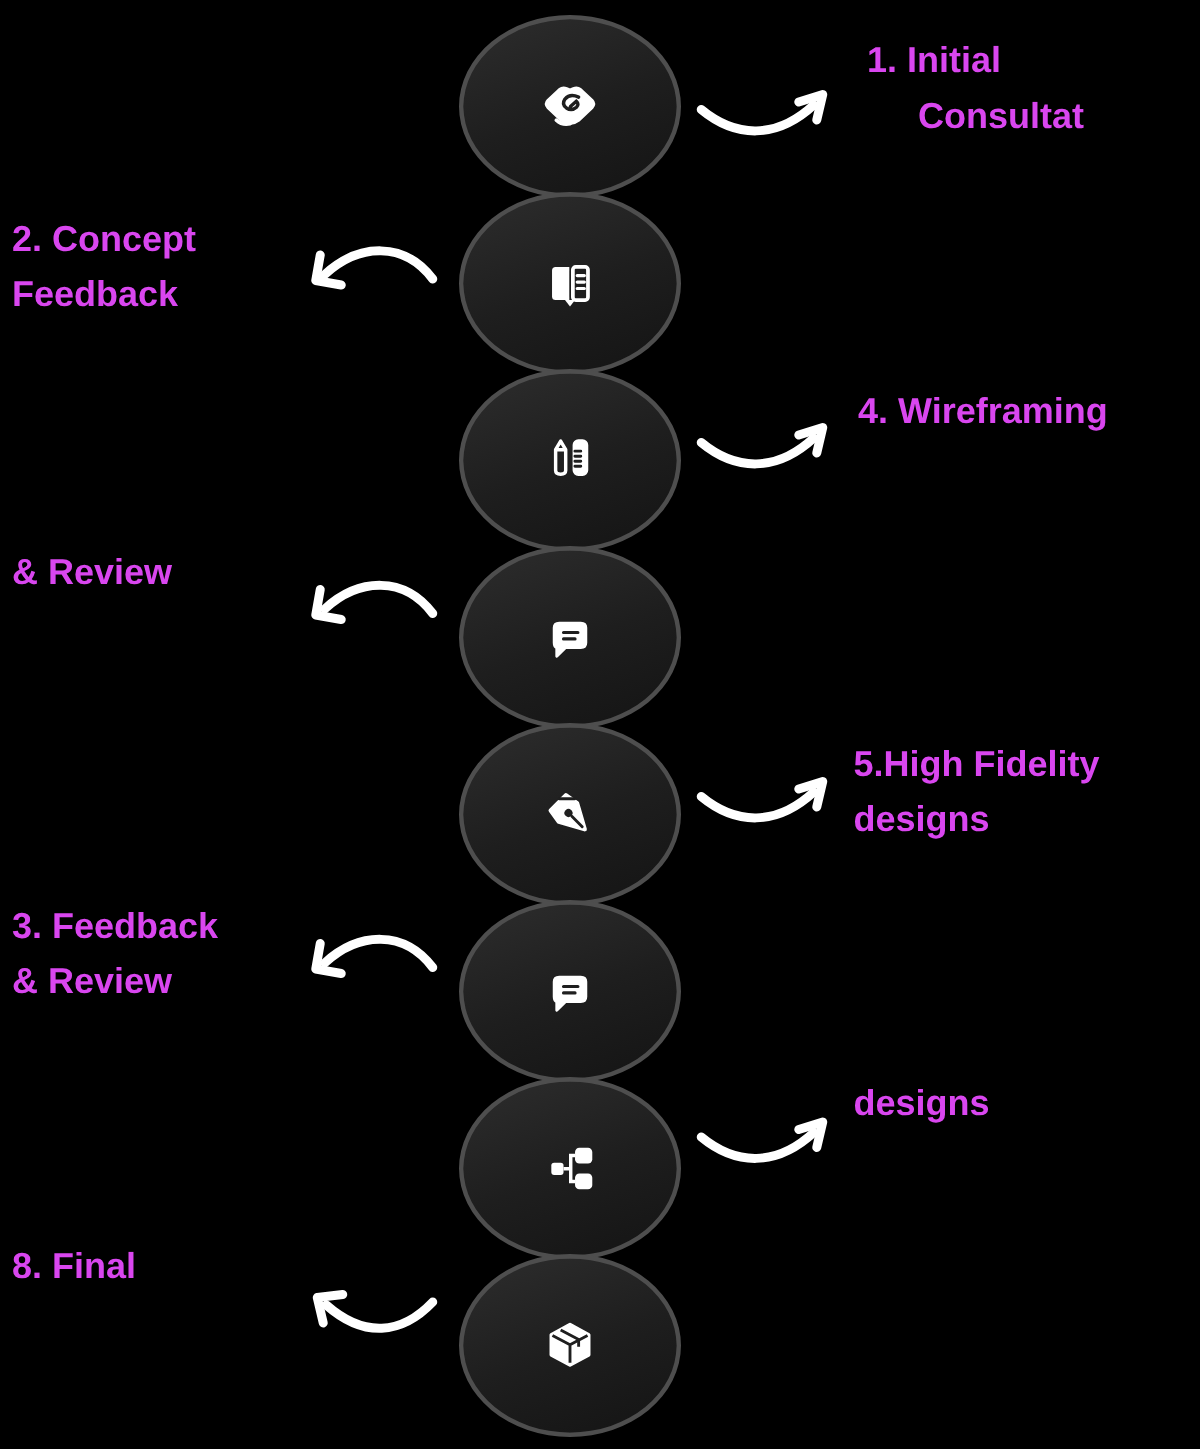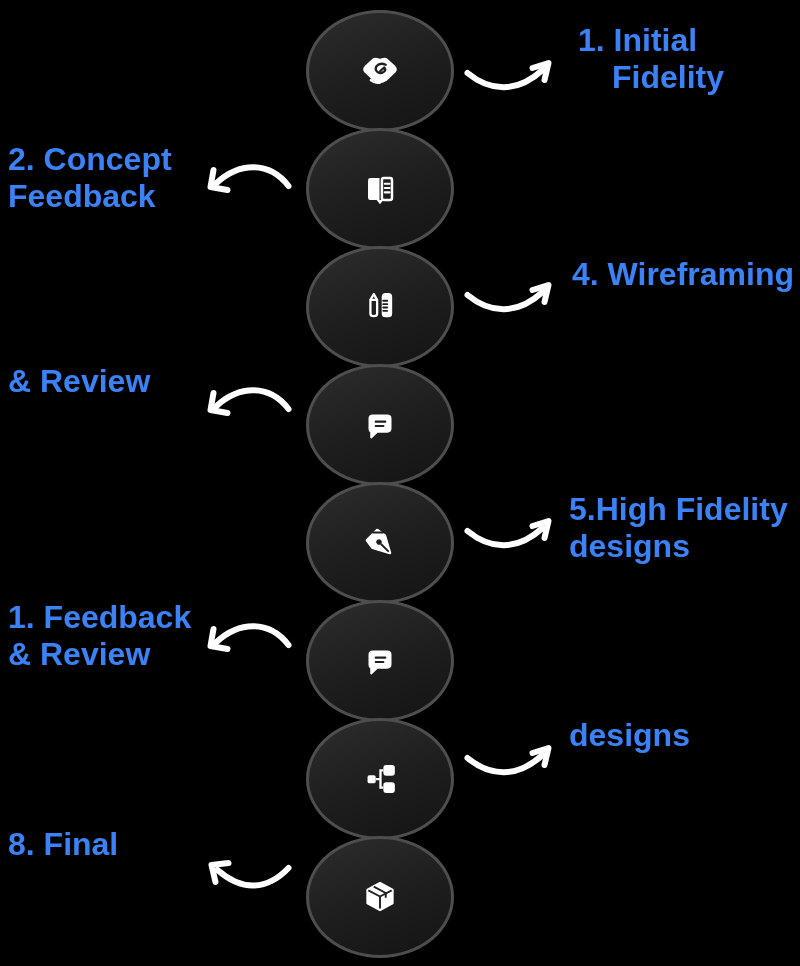--- a/index.html
+++ b/index.html
@@ -8,21 +8,21 @@
     font-family:"Liberation Sans",sans-serif;
   }
   .circle{
     position:absolute;left:306px;width:148px;height:122px;
     border:3px solid #4e4e4e;border-radius:50%;box-sizing:border-box;
     background:linear-gradient(160deg,#2d2d2d 0%,#1e1e1e 52%,#141414 100%);
     display:flex;align-items:center;justify-content:center;
   }
   .icon{display:block;}
   .label{
-    position:absolute;color:#3b82f6;font-weight:700;font-size:32px;line-height:37px;
+    position:absolute;color:#d946ef;font-weight:700;font-size:24px;line-height:37px;
     white-space:nowrap;letter-spacing:0;
   }
   .label .ln{display:block;}
   .label .indent{margin-left:34px;}
   .label.left-side{width:182px;}
   .arrow{position:absolute;}
 </style>
 </head>
 <body>
 
@@ -95,21 +95,21 @@
   <div class="circle" style="top:836px">
     <svg class="icon" width="46" height="46" viewBox="0 0 48 48">
       <path fill="#fff" stroke="#fff" stroke-width="2.5" stroke-linejoin="round" d="M24 9.5 L37 16.5 V30.5 L24 37.5 L11 30.5 V16.5 Z"></path>
       <path stroke="#1f1f1f" stroke-width="2" fill="none" stroke-linejoin="round" d="M11.8 17 L24 23.5 L36.2 17 M24 23.5 V36"></path>
       <path stroke="#1f1f1f" stroke-width="2" fill="none" stroke-linejoin="round" d="M17.5 13.2 L30 19.8 V24.8"></path>
     </svg>
   </div>
 
   <div class="label" style="left:578px;top:22px">
     <span class="ln">1. Initial</span>
-    <span class="ln indent">Fidelity</span>
+    <span class="ln indent">Consultat</span>
   </div>
 
   <div class="label left-side" style="left:8px;top:141px">
     <span class="ln">2. Concept</span>
     <span class="ln">Feedback</span>
   </div>
 
   <div class="label" style="left:572px;top:256px">
     <span class="ln">4. Wireframing</span>
   </div>
@@ -117,21 +117,21 @@
   <div class="label left-side" style="left:8px;top:363px">
     <span class="ln">&amp; Review</span>
   </div>
 
   <div class="label" style="left:569px;top:491px">
     <span class="ln">5.High Fidelity</span>
     <span class="ln">designs</span>
   </div>
 
   <div class="label left-side" style="left:8px;top:599px">
-    <span class="ln">1. Feedback</span>
+    <span class="ln">3. Feedback</span>
     <span class="ln">&amp; Review</span>
   </div>
 
   <div class="label" style="left:569px;top:717px">
     <span class="ln">designs</span>
   </div>
 
   <div class="label left-side" style="left:8px;top:826px">
     <span class="ln">8. Final</span>
   </div>

